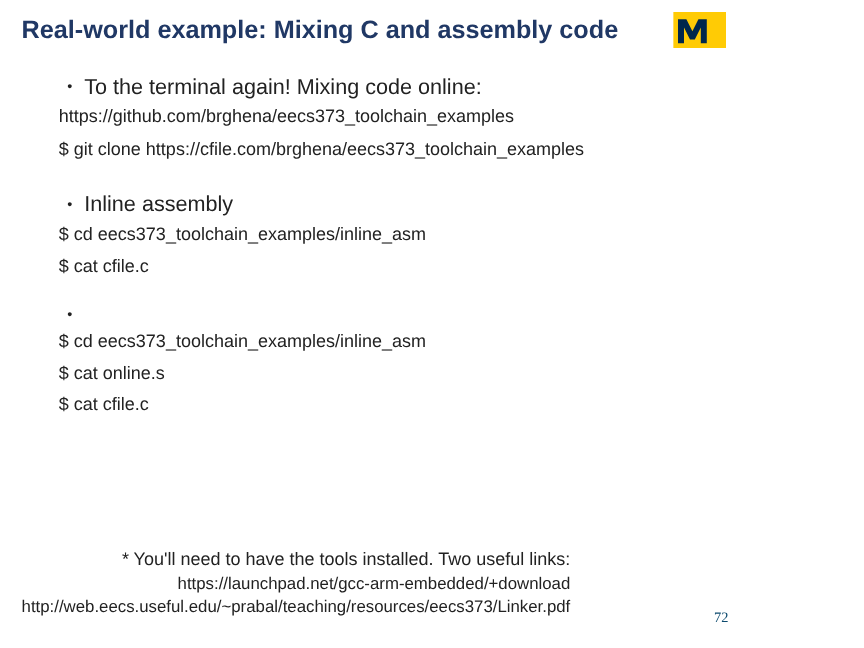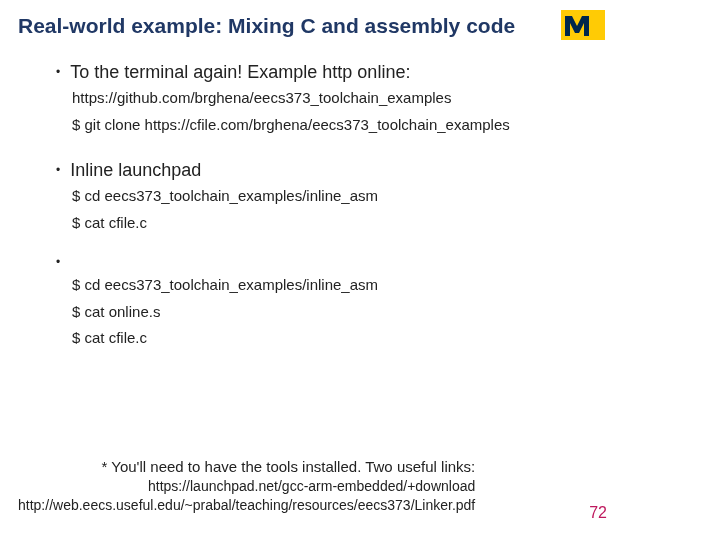--- a/index.html
+++ b/index.html
@@ -55,43 +55,44 @@
     font-size: 12px;
     margin-right: 10px;
     line-height: 1;
     position: relative;
     top: -2px;
   }
   .bullet-text {
     font-size: 18px;
   }
   .sub {
-    margin-left: 32px;
+    margin-left: 9px;
     margin-top: 4px;
     font-size: 15px;
     line-height: 1.5;
   }
   .footnote {
     position: absolute;
     left: 18px;
     bottom: 24px;
     font-size: 15px;
     text-align: right;
   }
   .footlinks {
     font-size: 14px;
     line-height: 1.4;
     margin-top: 2px;
   }
   .pagenum {
     position: absolute;
     right: 16px;
     bottom: 18px;
-    font-size: 16px;
-    color: #be185d;
+    font-size: 12px;
+    color: #0c4a6e;
+    font-family: Liberation Serif, serif;
   }
 </style>
 </head>
 <body>
 
 <div class="slide">
 
   <div class="title">Real-world example: Mixing C and assembly code</div>
 
   <div class="logo">
@@ -100,30 +101,30 @@
       <path d="M4 26 L4 6 L11 6 L16 16 L21 6 L28 6 L28 26 L23 26 L23 13 L18 23 L14 23 L9 13 L9 26 Z" fill="#00274c"></path>
     </svg>
   </div>
 
   <div class="content">
     <ul class="main">
 
       <li>
         <div class="bullet-row">
           <span class="bullet-dot">•</span>
-          <span class="bullet-text">To the terminal again!  Example http online:</span>
+          <span class="bullet-text">To the terminal again!  Mixing code online:</span>
         </div>
         <div class="sub">https://github.com/brghena/eecs373_toolchain_examples</div>
         <div class="sub">$ git clone https://cfile.com/brghena/eecs373_toolchain_examples</div>
       </li>
 
       <li>
         <div class="bullet-row">
           <span class="bullet-dot">•</span>
-          <span class="bullet-text">Inline launchpad</span>
+          <span class="bullet-text">Inline assembly</span>
         </div>
         <div class="sub">$ cd eecs373_toolchain_examples/inline_asm</div>
         <div class="sub">$ cat cfile.c</div>
       </li>
 
       <li>
         <div class="bullet-row">
           <span class="bullet-dot">•</span>
         </div>
         <div class="sub">$ cd eecs373_toolchain_examples/inline_asm</div>

